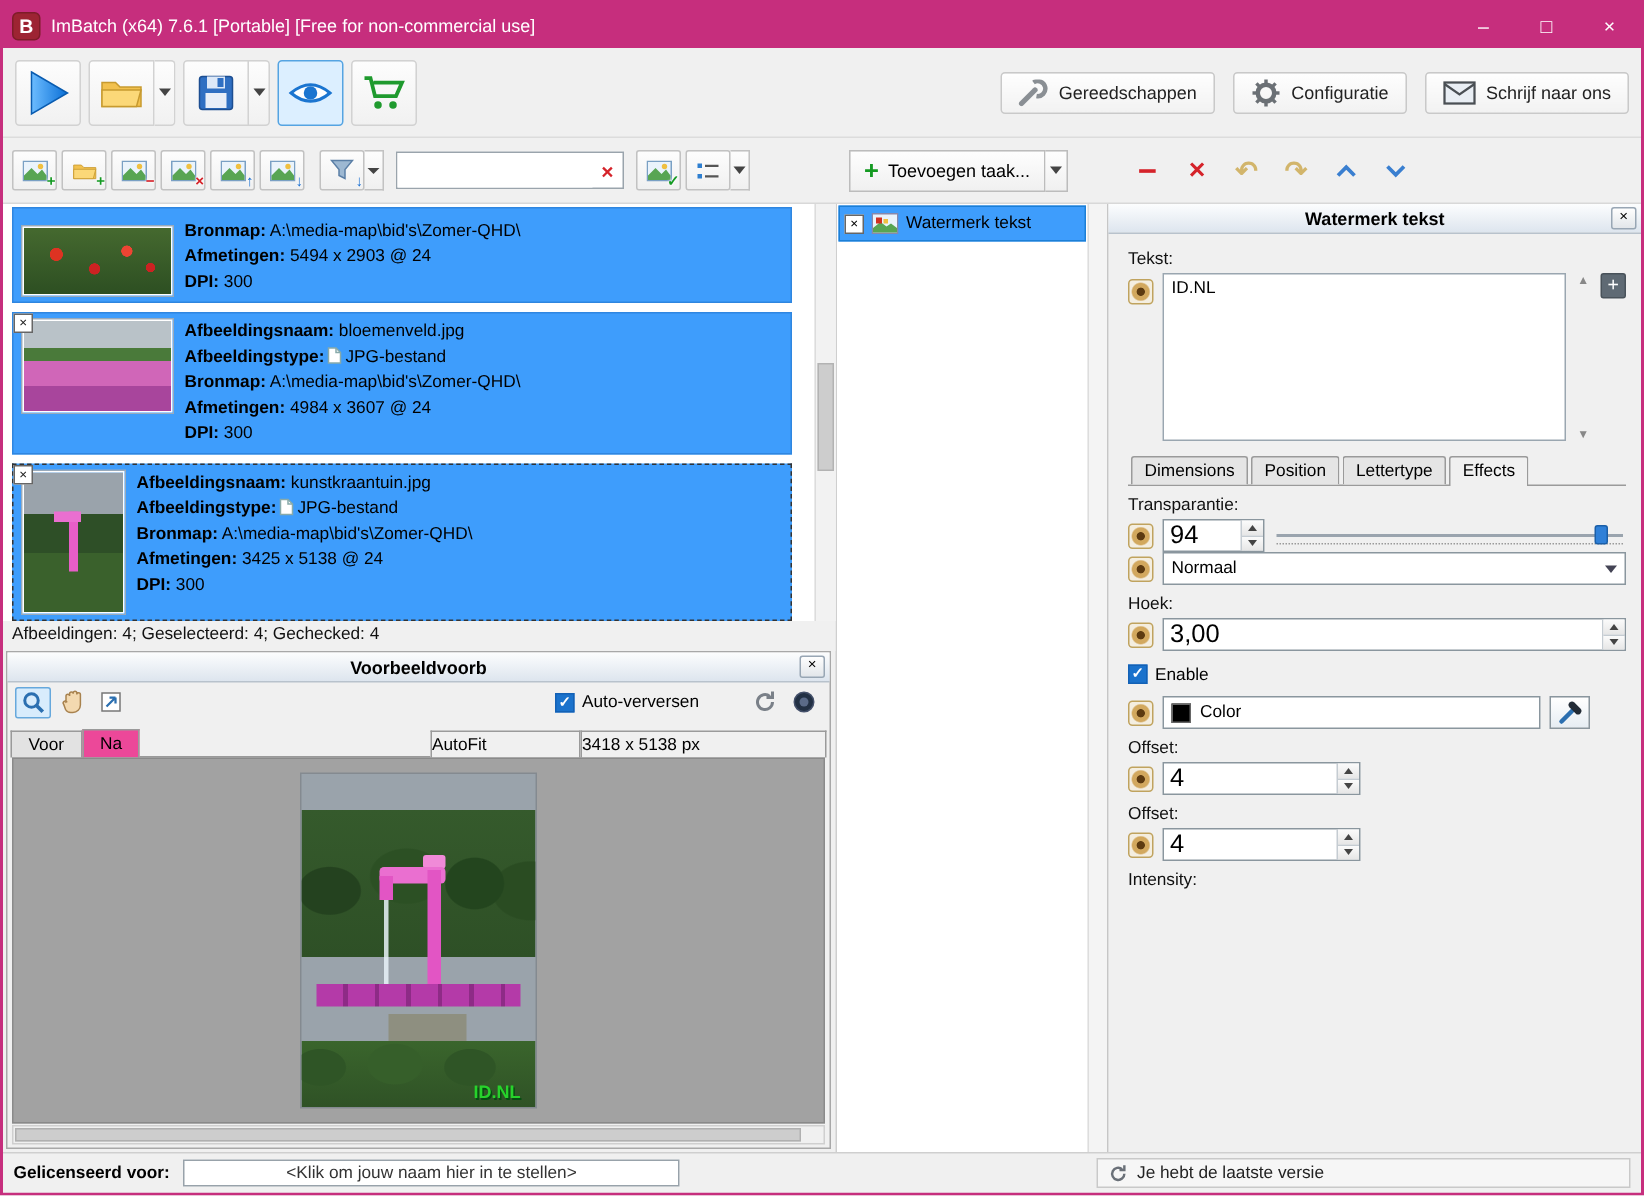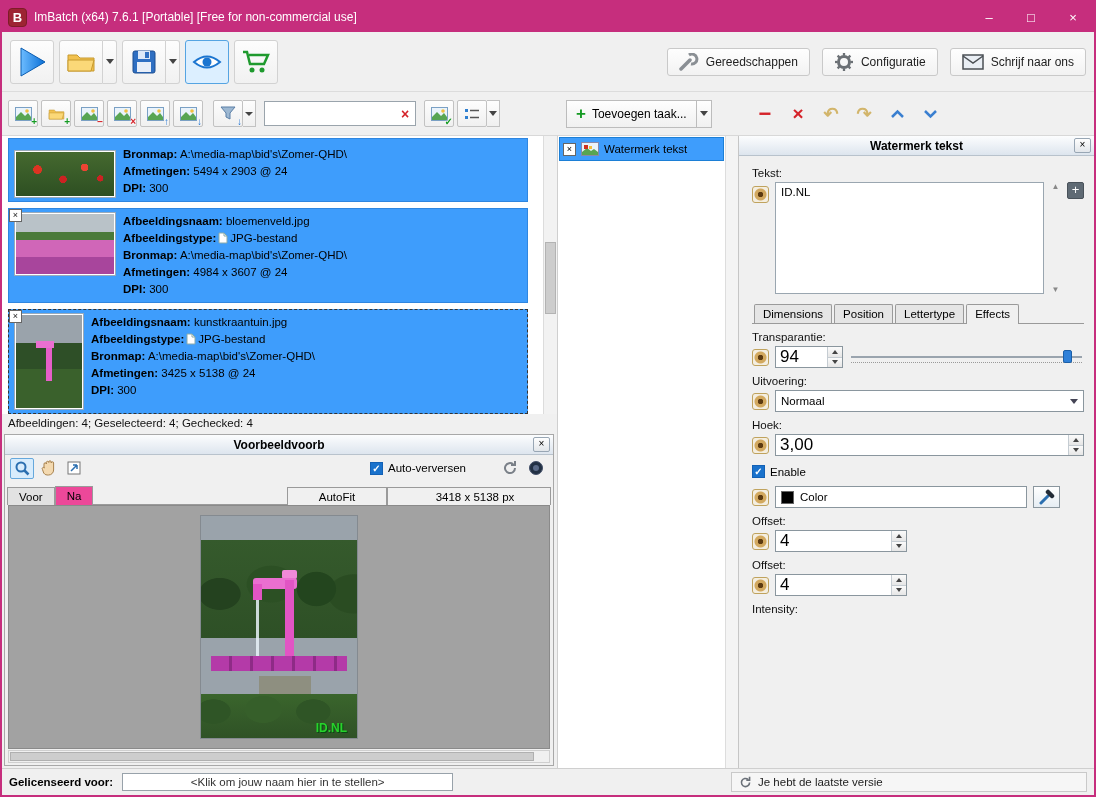--- a/index.html
+++ b/index.html
@@ -73,23 +73,23 @@
 .xbtn{position:absolute;right:3px;top:2px;width:17px;height:15px;background:linear-gradient(#fefefe,#e2e6ea);border:1px solid #98a6b4;font-size:10px;line-height:12px;text-align:center;border-radius:2px;font-weight:normal;}
 .ptools{height:26px;flex:none;display:flex;align-items:center;padding:2px 5px;gap:2px;}
 .tbt{width:24px;height:21px;display:flex;align-items:center;justify-content:center;border:1px solid transparent;border-radius:2px;}
 .tbt.active{background:#d8ecfc;border-color:#66a8dc;}
 .chk{display:flex;align-items:center;gap:5px;font-size:11.5px;}
 .cbox{width:13px;height:13px;background:#1a72cc;border:1px solid #1361b5;color:#fff;font-size:10px;line-height:11px;text-align:center;font-weight:bold;flex:none;}
 .ptabs{height:24px;flex:none;display:flex;align-items:flex-end;padding:0 2px;}
 .ptab{padding:3px 11px 2px;border:1px solid #9a9a9a;background:#e2e2e2;font-size:11.5px;border-bottom:none;}
 .ptab.active{background:#ec4899;padding-bottom:3px;}
 .pspacer{flex:1;border-bottom:1px solid #9a9a9a;height:1px;align-self:flex-end;}
-.pcell{border:1px solid #9a9a9a;border-bottom:none;font-size:11.5px;text-align:center;padding:3px 0 2px;background:#f0f0f0;}
+.pcell{border:1px solid #9a9a9a;border-bottom:none;font-size:11.5px;padding:3px 0 2px;background:#f0f0f0;}
 .pcell.autofit{width:100px;}
-.pcell.size{width:164px;padding-left:12px;}
+.pcell.size{width:164px;}
 .pcanvas{flex:1;background:#a2a2a2;border:1px solid #8a8a8a;margin:0 3px;display:flex;align-items:center;justify-content:center;overflow:hidden;min-height:0;}
 .hscroll{height:13px;flex:none;margin:1px 3px 2px;background:#f0f0f0;border:1px solid #cfcfcf;position:relative;}
 .hthumb{position:absolute;left:1px;top:1px;bottom:1px;width:97%;background:#cdcdcd;border:1px solid #b0b0b0;}
 
 .pimg{width:156px;height:222px;position:relative;background:#9aa3ab;box-shadow:0 0 0 1px #848a90;overflow:hidden;flex:none;}
 .pv-trees{position:absolute;left:0;right:0;top:11%;height:44%;background:
  radial-gradient(34px 26px at 12% 55%,#24421f 0 60%,transparent 63%),
  radial-gradient(40px 30px at 45% 45%,#2c5024 0 60%,transparent 63%),
  radial-gradient(32px 28px at 74% 50%,#23451e 0 60%,transparent 63%),
  radial-gradient(42px 32px at 98% 55%,#2a4c22 0 60%,transparent 63%),
@@ -544,21 +544,20 @@
                 <div class="sb">
                   <span class="tri dn"></span>
                 </div>
               </div>
           </div>
           <div class="slider">
               <div class="sthumb" style="left:91%"></div>
             </div>
         </div>
 
-        <div class="lab">Uitvoering:</div>
         <div class="row">
           <span class="eye"></span>
           <div class="combo" style="flex:1">
             <span>Normaal</span>
             <span class="chev"></span>
           </div>
         </div>
 
         <div class="lab">Hoek:</div>
         <div class="row">

